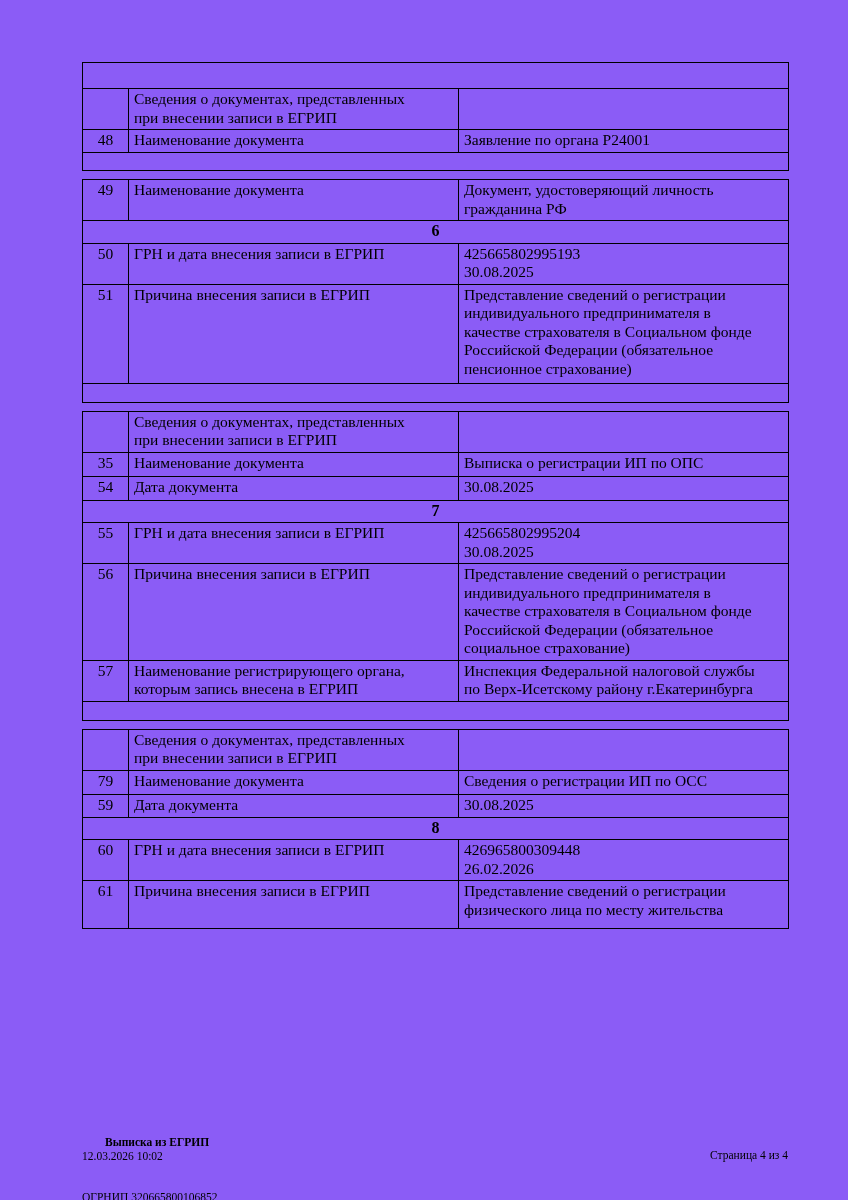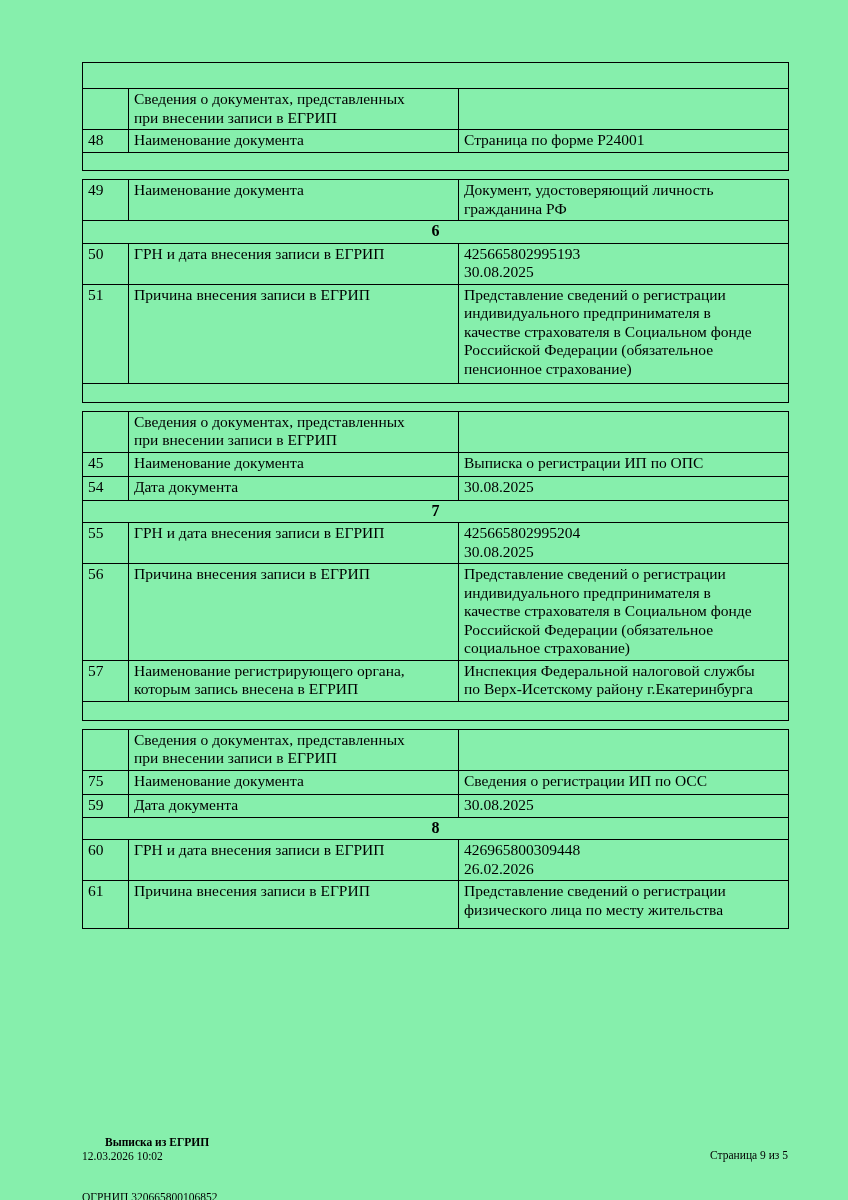--- a/index.html
+++ b/index.html
@@ -1,21 +1,21 @@
 <!DOCTYPE html>
 <html><head>
 <meta charset="utf-8">
 <style>
   * { margin: 0; padding: 0; box-sizing: border-box; }
   html, body { background: #e9e9e9; }
   .page {
     position: relative;
     width: 848px;
     height: 1200px;
-    background: #86efac;
+    background: #8b5cf6;
     font-family: "Liberation Serif", serif;
     color: #000;
     overflow: hidden;
   }
   .content {
     position: absolute;
     left: 82px;
     top: 62px;
     width: 706px;
   }
@@ -30,21 +30,21 @@
     vertical-align: top;
     padding: 1px 5px 2px 5px;
     font-size: 15.5px;
     line-height: 18.5px;
     white-space: pre-line;
     overflow: hidden;
   }
   col.c1 { width: 46px; }
   col.c2 { width: 330px; }
   col.c3 { width: 330px; }
-  td.num { text-align: left; padding-left: 1px; padding-right: 1px; }
+  td.num { text-align: center; padding-left: 1px; padding-right: 1px; }
   tr.section td { text-align: center; font-weight: bold; font-size: 16px; }
   .footer {
     position: absolute;
     left: 82px;
     top: 1136px;
     width: 706px;
     font-size: 11.5px;
     line-height: 13.5px;
   }
   .footer .left { position: absolute; left: 0; top: 0; }
@@ -70,21 +70,21 @@
         </tr>
         <tr style="height:37px">
           <td></td>
           <td>Сведения о документах, представленных
 при внесении записи в ЕГРИП</td>
           <td></td>
         </tr>
         <tr style="height:23px">
           <td class="num">48</td>
           <td>Наименование документа</td>
-          <td>Страница по форме Р24001</td>
+          <td>Заявление по органа Р24001</td>
         </tr>
         <tr class="spacer" style="height:18px">
           <td colspan="3"></td>
         </tr>
       </tbody>
     </table>
 
     <table class="block">
       <colgroup>
           <col class="c1">
@@ -129,21 +129,21 @@
           <col class="c3">
         </colgroup>
       <tbody>
         <tr style="height:36px">
           <td></td>
           <td>Сведения о документах, представленных
 при внесении записи в ЕГРИП</td>
           <td></td>
         </tr>
         <tr style="height:24px">
-          <td class="num">45</td>
+          <td class="num">35</td>
           <td>Наименование документа</td>
           <td>Выписка о регистрации ИП по ОПС</td>
         </tr>
         <tr style="height:24px">
           <td class="num">54</td>
           <td>Дата документа</td>
           <td>30.08.2025</td>
         </tr>
         <tr class="section" style="height:21px">
           <td colspan="3">7</td>
@@ -183,21 +183,21 @@
           <col class="c3">
         </colgroup>
       <tbody>
         <tr style="height:36px">
           <td></td>
           <td>Сведения о документах, представленных
 при внесении записи в ЕГРИП</td>
           <td></td>
         </tr>
         <tr style="height:24px">
-          <td class="num">75</td>
+          <td class="num">79</td>
           <td>Наименование документа</td>
           <td>Сведения о регистрации ИП по ОСС</td>
         </tr>
         <tr style="height:23px">
           <td class="num">59</td>
           <td>Дата документа</td>
           <td>30.08.2025</td>
         </tr>
         <tr class="section" style="height:22px">
           <td colspan="3">8</td>
@@ -218,15 +218,15 @@
     </table>
 
   </div>
 
   <div class="footer">
     <div class="left">
       <div class="title">Выписка из ЕГРИП</div>
       <div>12.03.2026 10:02</div>
     </div>
     <div class="center">ОГРНИП 320665800106852</div>
-    <div class="right">Страница 9 из 5</div>
+    <div class="right">Страница 4 из 4</div>
   </div>
 </div>
 
 </body></html>

